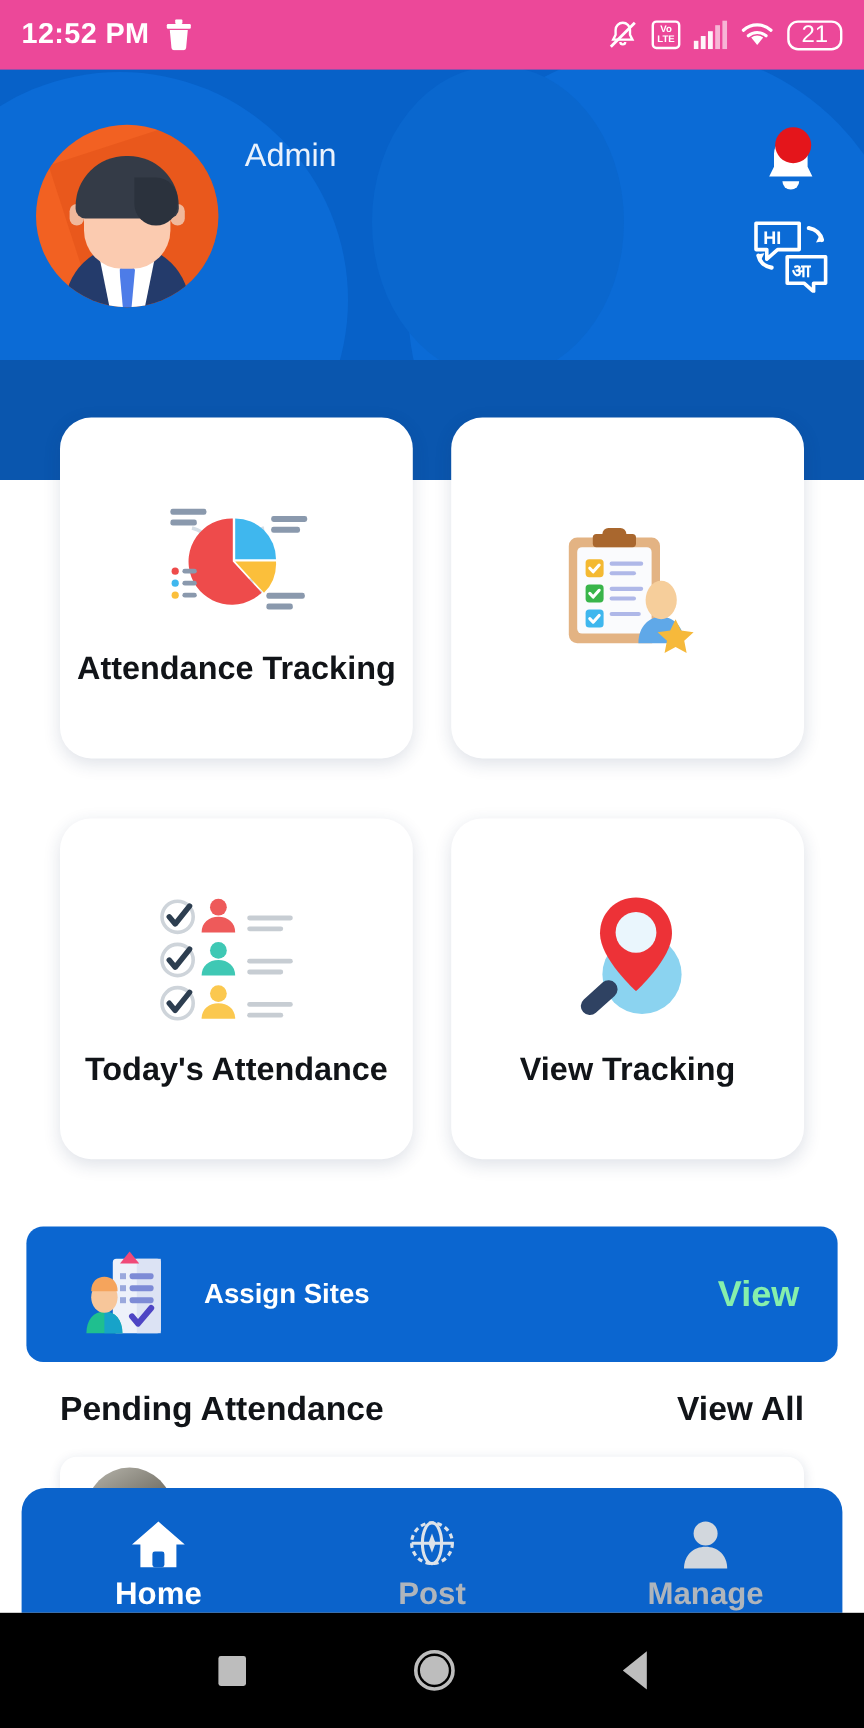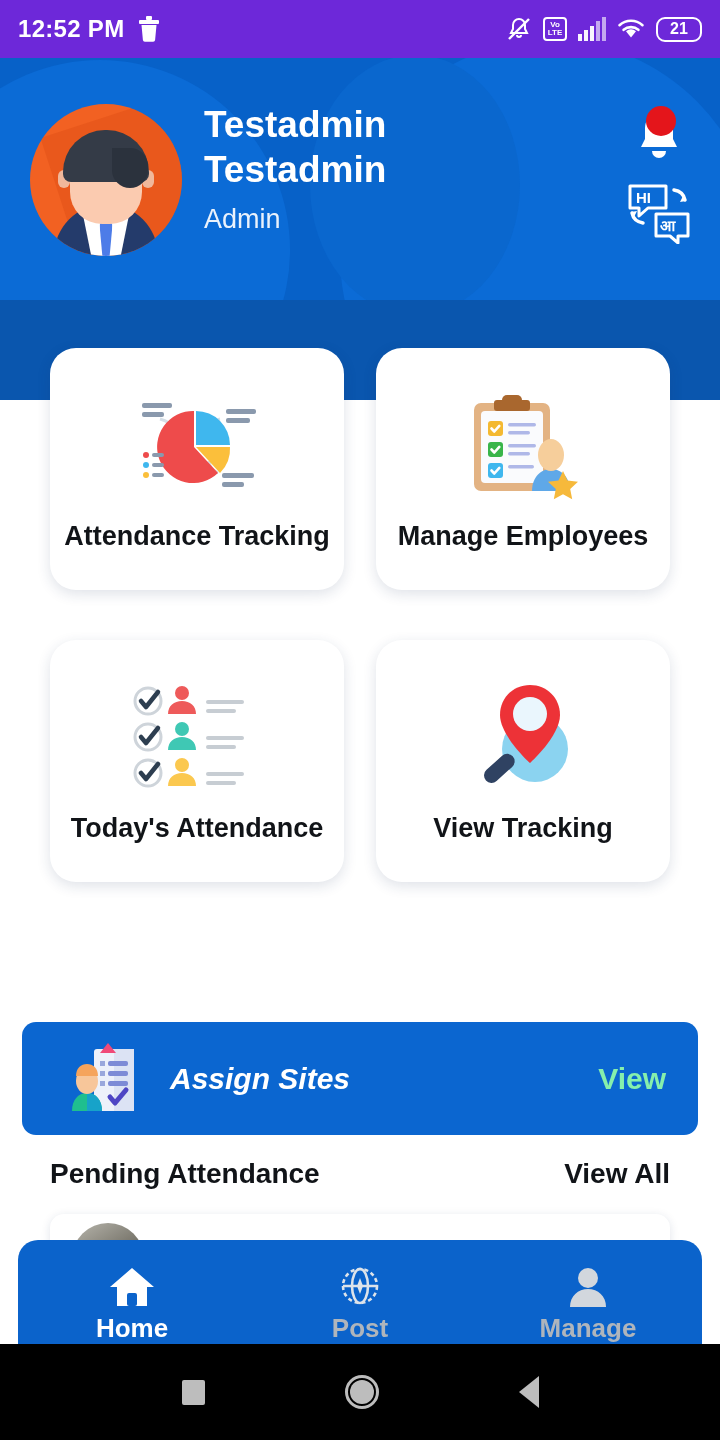--- a/index.html
+++ b/index.html
@@ -6,38 +6,38 @@
   html,body {
     width:720px; height:1440px;
     font-family:"Liberation Sans", sans-serif;
     background:#ffffff; overflow:hidden;
   }
   #screen { position:relative; width:720px; height:1440px; background:#ffffff; }
 
   
   .statusbar{
     position:absolute; top:0; left:0; width:720px; height:58px;
-    background:#6d28d9; color:#fff;
+    background:#ec4899; color:#fff;
     display:flex; align-items:center; justify-content:space-between;
     padding:0 18px 0 18px; z-index:40;
   }
   .sb-left{ display:flex; align-items:center; gap:14px; }
   .sb-time{ font-size:24px; font-weight:bold; letter-spacing:.3px; }
   .sb-right{ display:flex; align-items:center; gap:11px; }
   .sb-ico{ display:block; }
   .volte{
     border:2.5px solid #fff; border-radius:4px; width:24px; height:24px;
     display:flex; flex-direction:column; align-items:center; justify-content:center;
     line-height:1; font-weight:bold;
   }
   .volte span{ font-size:8px; display:block; }
   .battery{
     border:2.5px solid #fff; border-radius:9px; width:46px; height:25px;
     display:flex; align-items:center; justify-content:center;
-    font-size:16px; font-weight:bold; position:relative;text-align:center;
+    font-size:20px; font-weight:normal; position:relative;text-align:center;
   }
 
   
   .header{
     position:absolute; top:0; left:0; width:720px; height:400px;
     background:#0761C8; overflow:hidden; z-index:10;
   }
   .blob{ position:absolute; border-radius:50%; background:#0B6BD6; }
   .blob-a{ width:380px; height:380px; left:-90px; top:60px; }
   .blob-b{ width:420px; height:430px; right:-40px; top:40px; }
@@ -114,40 +114,40 @@
     background:#E4151B; border-radius:50%; z-index:3;
   }
 
   
   .grid{
     position:absolute; top:348px; left:0; width:720px;
     z-index:25; padding:0 50px;
     display:grid; grid-template-columns:1fr 1fr; gap:50px 32px;
   }
   .card{
-    background:#fff; border-radius:26px; height:242px;
+    background:#fff; border-radius:26px; height:284px;
     box-shadow:0 4px 14px rgba(25,50,90,.14);
     display:flex; flex-direction:column; align-items:center; justify-content:center;
     padding:14px 10px;
   }
   .card-icon{ height:118px; display:flex; align-items:center; justify-content:center; }
   .card-label{
     margin-top:16px; font-size:27px; font-weight:bold; color:#111418;
     text-align:center; line-height:32px;
   }
 
   
   .banner{
     position:absolute; left:22px; top:1022px; width:676px; height:113px;
     background:#0B66D0; border-radius:14px; z-index:25;
     display:flex; align-items:center; padding:0 32px 0 48px;
   }
   .banner-icon{ flex:0 0 auto; display:flex; align-items:center; }
   .banner-label{
-    color:#fff; font-size:30px; font-weight:bold; margin-left:28px; flex:1 1 auto;font-style:italic;
+    color:#fff; font-size:23px; font-weight:bold; margin-left:28px; flex:1 1 auto;
   }
   .banner-action{ color:#86efac; font-size:30px; font-weight:bold; }
 
   
   .pending-head{
     position:absolute; left:50px; top:1158px; width:620px; z-index:25;
     display:flex; align-items:baseline; justify-content:space-between;
   }
   .pending-title{ font-size:28px; font-weight:bold; color:#111418; }
   .pending-all{ font-size:28px; font-weight:bold; color:#111418; }
@@ -249,21 +249,20 @@
       <div class="av-tie"></div>
       <div class="av-neck"></div>
       <div class="av-ear l"></div>
       <div class="av-ear r"></div>
       <div class="av-face"></div>
       <div class="av-hair"></div>
       <div class="av-hair2"></div>
     </div>
 
     <div class="hdr-text">
-      <div class="hdr-name">Testadmin Testadmin</div>
       <div class="hdr-role">Admin</div>
     </div>
 
     <div class="hdr-actions">
       <div class="bell-wrap">
         <div class="bell-dot"></div>
         <svg width="58" height="60" viewBox="0 0 58 60">
           <path d="M29 8a14 14 0 0 0-14 14v11l-4 8h36l-4-8V22A14 14 0 0 0 29 8z" fill="#fff"></path>
           <path d="M22 45a7 7 0 0 0 14 0z" fill="#fff"></path>
         </svg>
@@ -327,21 +326,20 @@
           <rect x="48" y="55" width="28" height="3.4" rx="1.7" fill="#AFB8E8"></rect>
           <rect x="48" y="63" width="22" height="3.4" rx="1.7" fill="#AFB8E8"></rect>
           <rect x="28" y="74" width="15" height="15" rx="3" fill="#3FB7EE"></rect>
           <path d="M31.5 81.5l2.8 3 5-5.6" fill="none" stroke="#fff" stroke-width="2.6" stroke-linecap="round" stroke-linejoin="round"></path>
           <rect x="48" y="76" width="26" height="3.4" rx="1.7" fill="#AFB8E8"></rect>
           <path d="M72 102c0-14 9-22 19-22s19 8 19 22z" fill="#5FA8E8"></path>
           <ellipse cx="91" cy="66" rx="13" ry="16" fill="#F6CE9B"></ellipse>
           <path d="M103 82l4.5 9.5 10.5 1.3-7.8 7.2 2 10.2-9.2-5-9.2 5 2-10.2-7.8-7.2 10.5-1.3z" fill="#F6B93B"></path>
         </svg>
       </div>
-      <div class="card-label">Manage Employees</div>
     </div>
 
     <div class="card">
       <div class="card-icon">
         <svg width="130" height="104" viewBox="0 0 130 104">
           <g>
             <circle cx="16" cy="16" r="13" fill="none" stroke="#CED4DA" stroke-width="3"></circle>
             <path d="M9 16l5 6 12-15" fill="none" stroke="#2D3E50" stroke-width="4.5" stroke-linecap="round" stroke-linejoin="round"></path>
             <circle cx="50" cy="8" r="7" fill="#EE5A5A"></circle>
             <path d="M36 29c0-8 6-13 14-13s14 5 14 13z" fill="#EE5A5A"></path>

